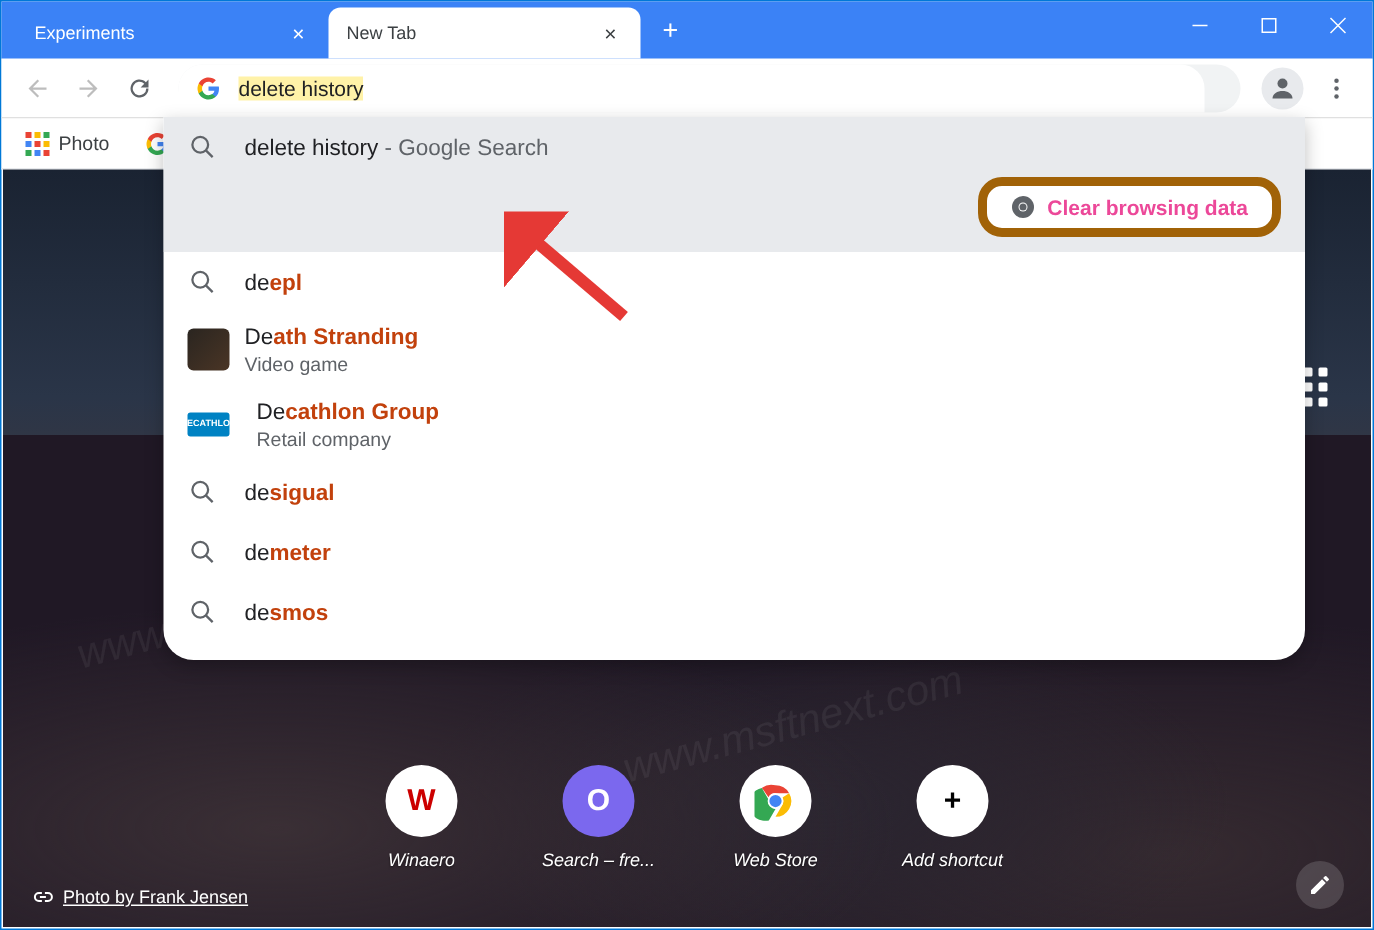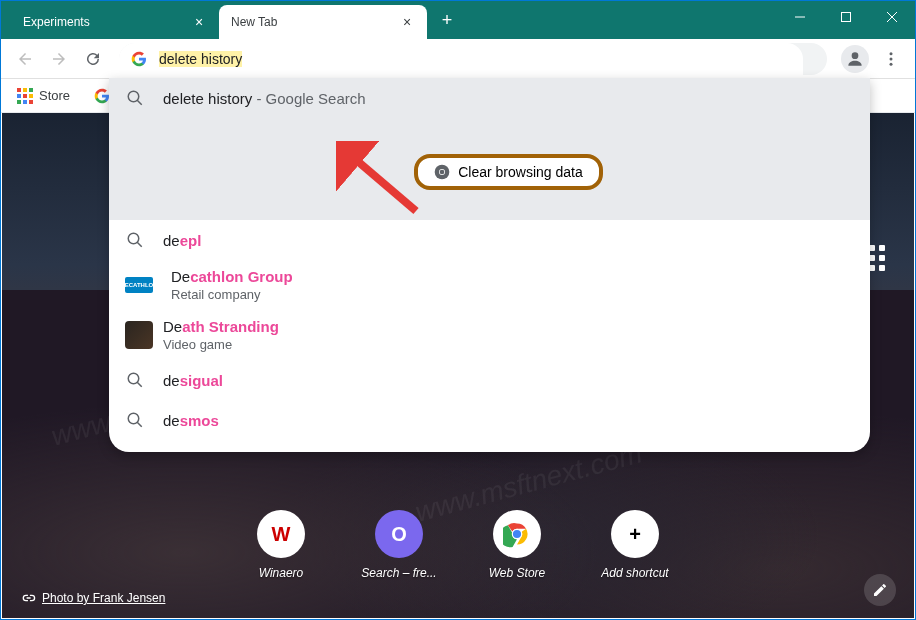--- a/index.html
+++ b/index.html
@@ -1,21 +1,21 @@
 <!DOCTYPE html>
 <html><head>
 <meta charset="utf-8">
 <style>
 * { margin: 0; padding: 0; box-sizing: border-box; font-family: 'Segoe UI', Arial, sans-serif; }
 body { width: 916px; height: 620px; overflow: hidden; position: relative; background: #fff; }
 
 .window { width: 916px; height: 620px; border: 1px solid #0078D7; position: relative; background: #fff; }
 
 
-.titlebar { height: 38px; background: #0f766e; display: flex; align-items: flex-start; position: relative; }
+.titlebar { height: 38px; background: #3b82f6; display: flex; align-items: flex-start; position: relative; }
 .tabs-row { display: flex; align-items: center; height: 38px; padding-left: 10px; }
 .tab { height: 34px; margin-top: 4px; display: flex; align-items: center; padding: 0 12px; font-size: 12px; border-radius: 8px 8px 0 0; position: relative; min-width: 208px; cursor: pointer; }
 .tab.inactive { color: #fff; }
 .tab.active { background: #fff; color: #3c4043; }
 .tab .close { margin-left: auto; width: 16px; height: 16px; display: flex; align-items: center; justify-content: center; font-size: 14px; cursor: pointer; }
 .tab.inactive .close { color: #fff; }
 .newtab-btn { width: 28px; height: 28px; margin-left: 6px; display: flex; align-items: center; justify-content: center; color: #fff; cursor: pointer; font-size: 18px; }
 .win-controls { position: absolute; right: 0; top: 0; display: flex; height: 32px; }
 .win-btn { width: 46px; height: 32px; display: flex; align-items: center; justify-content: center; color: #fff; cursor: pointer; }
 .win-btn svg { width: 12px; height: 12px; }
@@ -44,31 +44,31 @@
 
 .content { position: absolute; top: 112px; left: 1px; right: 1px; bottom: 1px; background: linear-gradient(180deg,#1a2332 0%, #2a3548 30%, #4a3b3a 60%, #1a1520 100%); overflow: hidden; }
 .rocks { position:absolute; bottom:0; left:0; right:0; height:65%; background: radial-gradient(ellipse at 20% 80%, #3a2f35 0%, transparent 40%), radial-gradient(ellipse at 60% 75%, #2a2530 0%, transparent 35%), radial-gradient(ellipse at 85% 85%, #352a30 0%, transparent 40%), #201825; }
 .sky-glow { position:absolute; top:20%; left:30%; width:50%; height:40%; background: radial-gradient(ellipse, rgba(200,140,100,0.25) 0%, transparent 70%); }
 
 .watermark { position:absolute; color: rgba(255,255,255,0.06); font-size:28px; font-style:italic; transform: rotate(-15deg); pointer-events:none; }
 
 
 .dropdown { position: absolute; top: 77px; left: 108px; right: 45px; background: #fff; border-radius: 0 0 20px 20px; box-shadow: 0 4px 12px rgba(0,0,0,0.25); z-index: 50; overflow: hidden; padding-bottom: 12px; }
 .sug-row { display: flex; align-items: center; padding: 8px 16px; cursor: pointer; min-height: 40px; }
-.sug-row.first { background: #e8eaed; align-items: center; padding-top: 10px; padding-bottom: 30px; flex-direction: column; gap: 36px; }
+.sug-row.first { background: #e8eaed; align-items: flex-end; padding-top: 10px; padding-bottom: 10px; flex-direction: column; }
 .sug-row.first .sug-line1 { display:flex; align-items:center; width:100%; }
 .sug-icon { width: 20px; height: 20px; margin-right: 18px; display:flex; align-items:center; justify-content:center; color:#5f6368; flex-shrink:0; }
 .sug-icon.thumb { width:28px; height:28px; margin-right:10px; border-radius:4px; background:#333; }
 .sug-text { font-size: 15px; color: #202124; }
 .sug-text .match { font-weight: 400; color: #202124; }
-.sug-text .rest { font-weight: 700; color: #ec4899; }
+.sug-text .rest { font-weight: 700; color: #c2410c; }
 .sug-text .append { color: #5f6368; font-weight: 400; }
 .sug-sub { font-size: 13px; color: #5f6368; margin-top: 2px; }
 .sug-body { display:flex; flex-direction:column; }
-.chip { background: #fff; border-radius: 16px; padding: 6px 16px; font-size: 14px; color: #000000; display: inline-flex; align-items:center; gap: 8px; margin-top:10px; margin-left:38px; cursor:pointer; border: 4px solid #a16207; }
+.chip { background: #fff; border-radius: 16px; padding: 6px 16px; font-size: 14px; color: #ec4899; display: inline-flex; align-items:center; gap: 8px; margin-top:10px; margin-left:38px; cursor:pointer; border: 6px solid #a16207; font-weight: bold; }
 .chip-icon { width:16px; height:16px; }
 
 
 .arrow { position: absolute; top: 140px; left: 335px; z-index: 60; pointer-events: none; }
 
 
 .apps-grid-btn { position:absolute; top: 125px; right: 22px; width: 40px; height: 40px; display:grid; grid-template-columns:repeat(3,6px); grid-template-rows:repeat(3,6px); gap:4px; align-content:center; justify-content:center; cursor:pointer; z-index:40; }
 .apps-grid-btn span { background:#fff; width:6px; height:6px; border-radius:1px; }
 
 
@@ -168,21 +168,21 @@
           <span></span>
           <span></span>
           <span></span>
           <span></span>
           <span></span>
           <span></span>
           <span></span>
           <span></span>
           <span></span>
         </div>
-      <span>Store</span>
+      <span>Photo</span>
     </div>
     <div class="bk-item">
       <svg width="16" height="16" viewBox="0 0 48 48">
           <path fill="#4285F4" d="M45 24.5c0-1.6-.1-3-.4-4.5H24v8.5h11.8c-.5 2.8-2 5.1-4.4 6.7v5.5h7.1C42.6 37 45 31.3 45 24.5z"></path>
           <path fill="#34A853" d="M24 46c5.9 0 10.9-2 14.5-5.3l-7.1-5.5c-2 1.3-4.5 2.1-7.4 2.1-5.7 0-10.5-3.8-12.2-9H4.5v5.7C8.1 41 15.4 46 24 46z"></path>
           <path fill="#FBBC04" d="M11.8 28.3c-.4-1.3-.7-2.7-.7-4.3s.3-3 .7-4.3v-5.7H4.5C3 17 2 20.4 2 24s1 7 2.5 10z"></path>
           <path fill="#EA4335" d="M24 10.7c3.2 0 6.1 1.1 8.4 3.3l6.3-6.3C34.9 4 29.9 2 24 2 15.4 2 8.1 7 4.5 14l7.3 5.7c1.7-5.2 6.5-9 12.2-9z"></path>
         </svg>
     </div>
   </div>
@@ -274,44 +274,55 @@
             <svg width="18" height="18" viewBox="0 0 24 24">
               <circle cx="10" cy="10" r="7" stroke="currentColor" stroke-width="2" fill="none"></circle>
               <line x1="15" y1="15" x2="21" y2="21" stroke="currentColor" stroke-width="2"></line>
             </svg>
           </div>
           <div class="sug-body">
             <div class="sug-text"><span class="match">de</span><span class="rest">epl</span></div>
           </div>
         </div>
         <div class="sug-row">
+          <div class="sug-icon thumb" style="background: linear-gradient(135deg, rgb(42, 37, 32), rgb(74, 53, 37));"></div>
+          <div class="sug-body">
+            <div class="sug-text"><span class="match">De</span><span class="rest">ath Stranding</span></div>
+            <div class="sug-sub">Video game</div>
+          </div>
+        </div>
+        <div class="sug-row">
           <div class="sug-icon" style="width: 28px;">
             <div style="width:28px;height:16px;background:#0082c3;color:#fff;font-size:6px;font-weight:bold;display:flex;align-items:center;justify-content:center;border-radius:2px;">DECATHLON</div>
           </div>
           <div class="sug-body">
             <div class="sug-text"><span class="match">De</span><span class="rest">cathlon Group</span></div>
             <div class="sug-sub">Retail company</div>
           </div>
         </div>
         <div class="sug-row">
-          <div class="sug-icon thumb" style="background: linear-gradient(135deg, rgb(42, 37, 32), rgb(74, 53, 37));"></div>
-          <div class="sug-body">
-            <div class="sug-text"><span class="match">De</span><span class="rest">ath Stranding</span></div>
-            <div class="sug-sub">Video game</div>
-          </div>
-        </div>
-        <div class="sug-row">
           <div class="sug-icon">
             <svg width="18" height="18" viewBox="0 0 24 24">
               <circle cx="10" cy="10" r="7" stroke="currentColor" stroke-width="2" fill="none"></circle>
               <line x1="15" y1="15" x2="21" y2="21" stroke="currentColor" stroke-width="2"></line>
             </svg>
           </div>
           <div class="sug-body">
             <div class="sug-text"><span class="match">de</span><span class="rest">sigual</span></div>
+          </div>
+        </div>
+        <div class="sug-row">
+          <div class="sug-icon">
+            <svg width="18" height="18" viewBox="0 0 24 24">
+              <circle cx="10" cy="10" r="7" stroke="currentColor" stroke-width="2" fill="none"></circle>
+              <line x1="15" y1="15" x2="21" y2="21" stroke="currentColor" stroke-width="2"></line>
+            </svg>
+          </div>
+          <div class="sug-body">
+            <div class="sug-text"><span class="match">de</span><span class="rest">meter</span></div>
           </div>
         </div>
         <div class="sug-row">
           <div class="sug-icon">
             <svg width="18" height="18" viewBox="0 0 24 24">
               <circle cx="10" cy="10" r="7" stroke="currentColor" stroke-width="2" fill="none"></circle>
               <line x1="15" y1="15" x2="21" y2="21" stroke="currentColor" stroke-width="2"></line>
             </svg>
           </div>
           <div class="sug-body">

